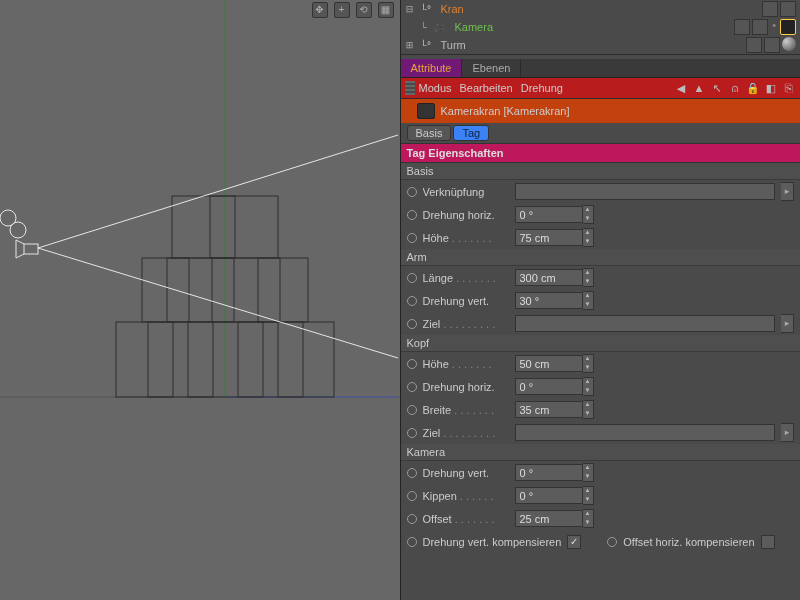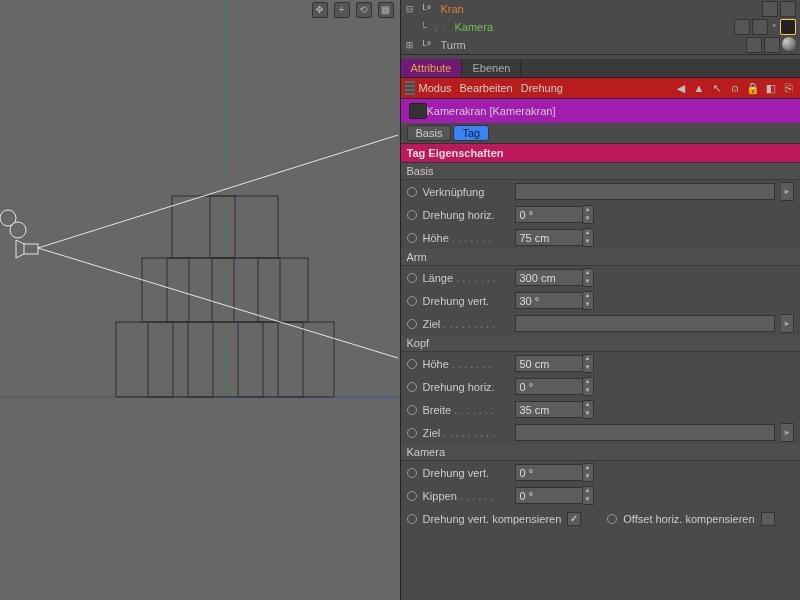--- a/index.html
+++ b/index.html
@@ -22,21 +22,21 @@
 .tagsel{width:14px;height:14px;background:#222;border:1px solid #ffd040;border-radius:2px}
 .tagball{width:14px;height:14px;border-radius:7px;background:radial-gradient(circle at 30% 30%,#ccc,#444)}
 .tabbar{display:flex;background:#3a3a3a;border-bottom:1px solid #222;margin-top:4px}
 .tab{padding:3px 10px;color:#aaa;border-right:1px solid #2a2a2a;cursor:pointer}
 .tab.active{color:#e6a23c;background:#701a75}
 .menubar{display:flex;align-items:center;background:#b91c1c;border-bottom:1px solid #2c2c2c;padding:2px 4px;}
 .drag{width:10px;height:14px;background:repeating-linear-gradient(#666 0 2px,#4a4a4a 2px 4px)}
 .menubar .m{padding:2px 4px;color:#ccc;cursor:pointer}
 .menubar .ricons{margin-left:auto;display:flex;gap:4px;align-items:center}
 .ric{width:14px;height:14px;font-size:11px;text-align:center;line-height:14px;color:#bbb}
-.obj{display:flex;align-items:center;gap:0;padding:4px 8px;background:#a21caf}
+.obj{display:flex;align-items:center;gap:6px;padding:4px 16px;background:#c2410c}
 .obj .ic{width:16px;height:14px;background:#333;border:1px solid #222;border-radius:2px}
 .pills{display:flex;gap:2px;padding:2px 6px}
 .pill{padding:1px 8px;border:1px solid #333;border-radius:3px;background:#565656;color:#ccc;cursor:pointer}
 .pill.active{background:#3b82f6;color:#11203a}
 .sec{background:#be185d;color:#ddd;font-weight:bold;padding:3px 6px;border-top:1px solid #333;border-bottom:1px solid #333}
 .sub{background:#4e4e4e;color:#ccc;padding:2px 6px;border-bottom:1px solid #3a3a3a}
 .prow{display:flex;align-items:center;padding:2px 6px;gap:6px;height:19px}
 .rad{width:8px;height:8px;border:1px solid #999;border-radius:5px;flex:0 0 auto}
 .lbl{width:86px;flex:0 0 auto;color:#ccc;white-space:nowrap;overflow:hidden}
 .dots{color:#888}
@@ -272,20 +272,31 @@
         <div class="num">
             <input value="0 °" style="">
             <div class="spin">
               <div>▲</div>
               <div>▼</div>
             </div>
           </div>
       </div>
       <div class="prow">
         <span class="rad"></span>
+        <span class="lbl"><span>Offset</span><span class="dots"> . . . . . . .</span></span>
+        <div class="num">
+            <input value="25 cm" style="">
+            <div class="spin">
+              <div>▲</div>
+              <div>▼</div>
+            </div>
+          </div>
+      </div>
+      <div class="prow">
+        <span class="rad"></span>
         <span>Drehung vert. kompensieren</span>
         <span class="chk">✓</span>
         <span style="width:14px"></span>
         <span class="rad"></span>
         <span>Offset horiz. kompensieren</span>
         <span class="chk"></span>
       </div>
     </div>
   </div>
 </div>

